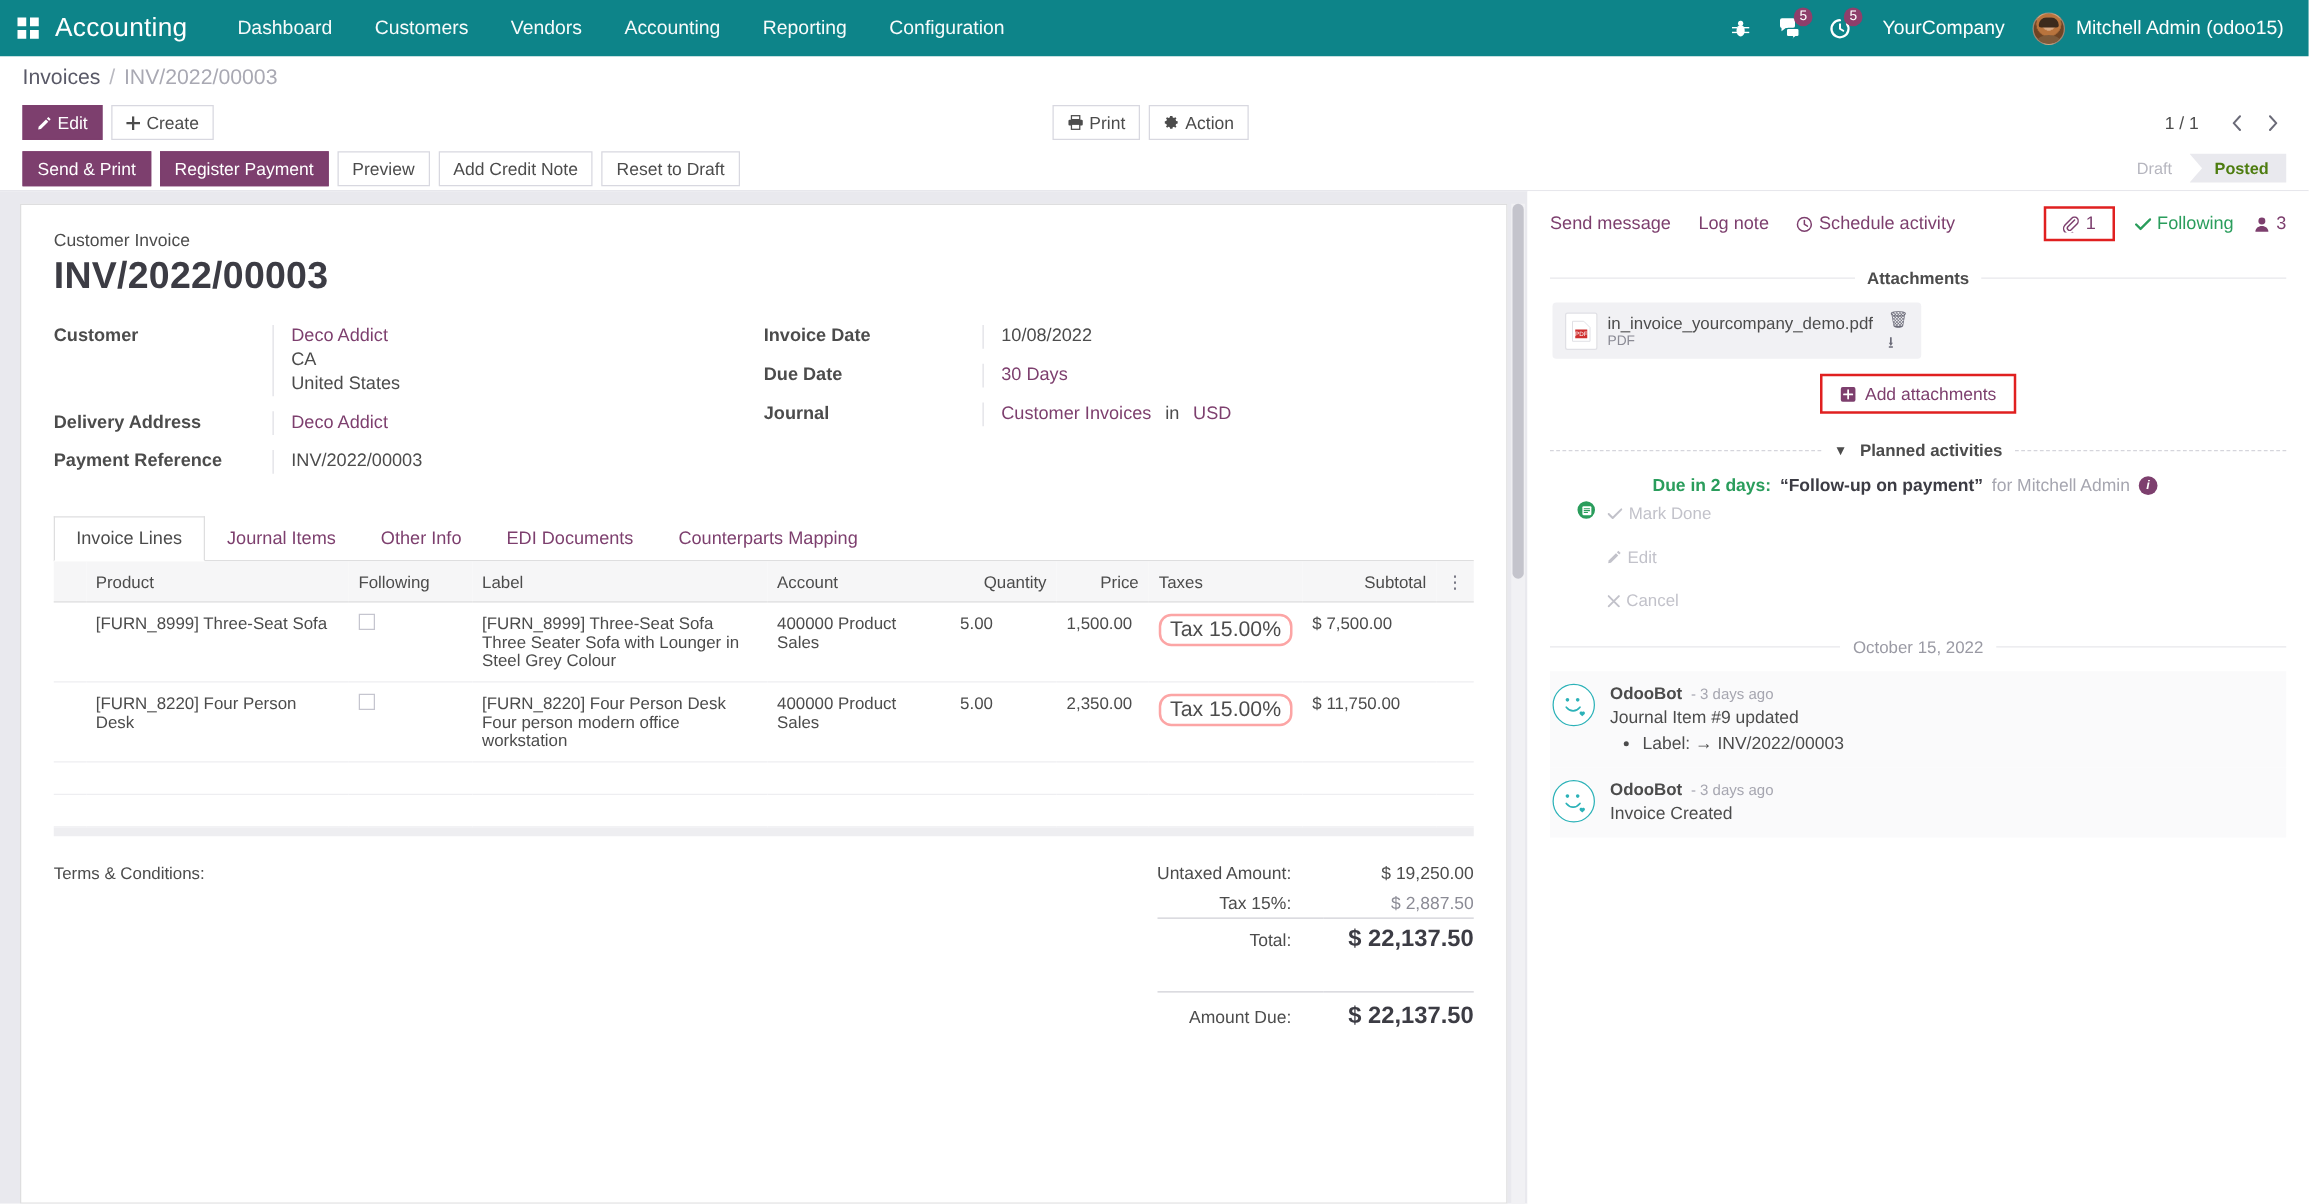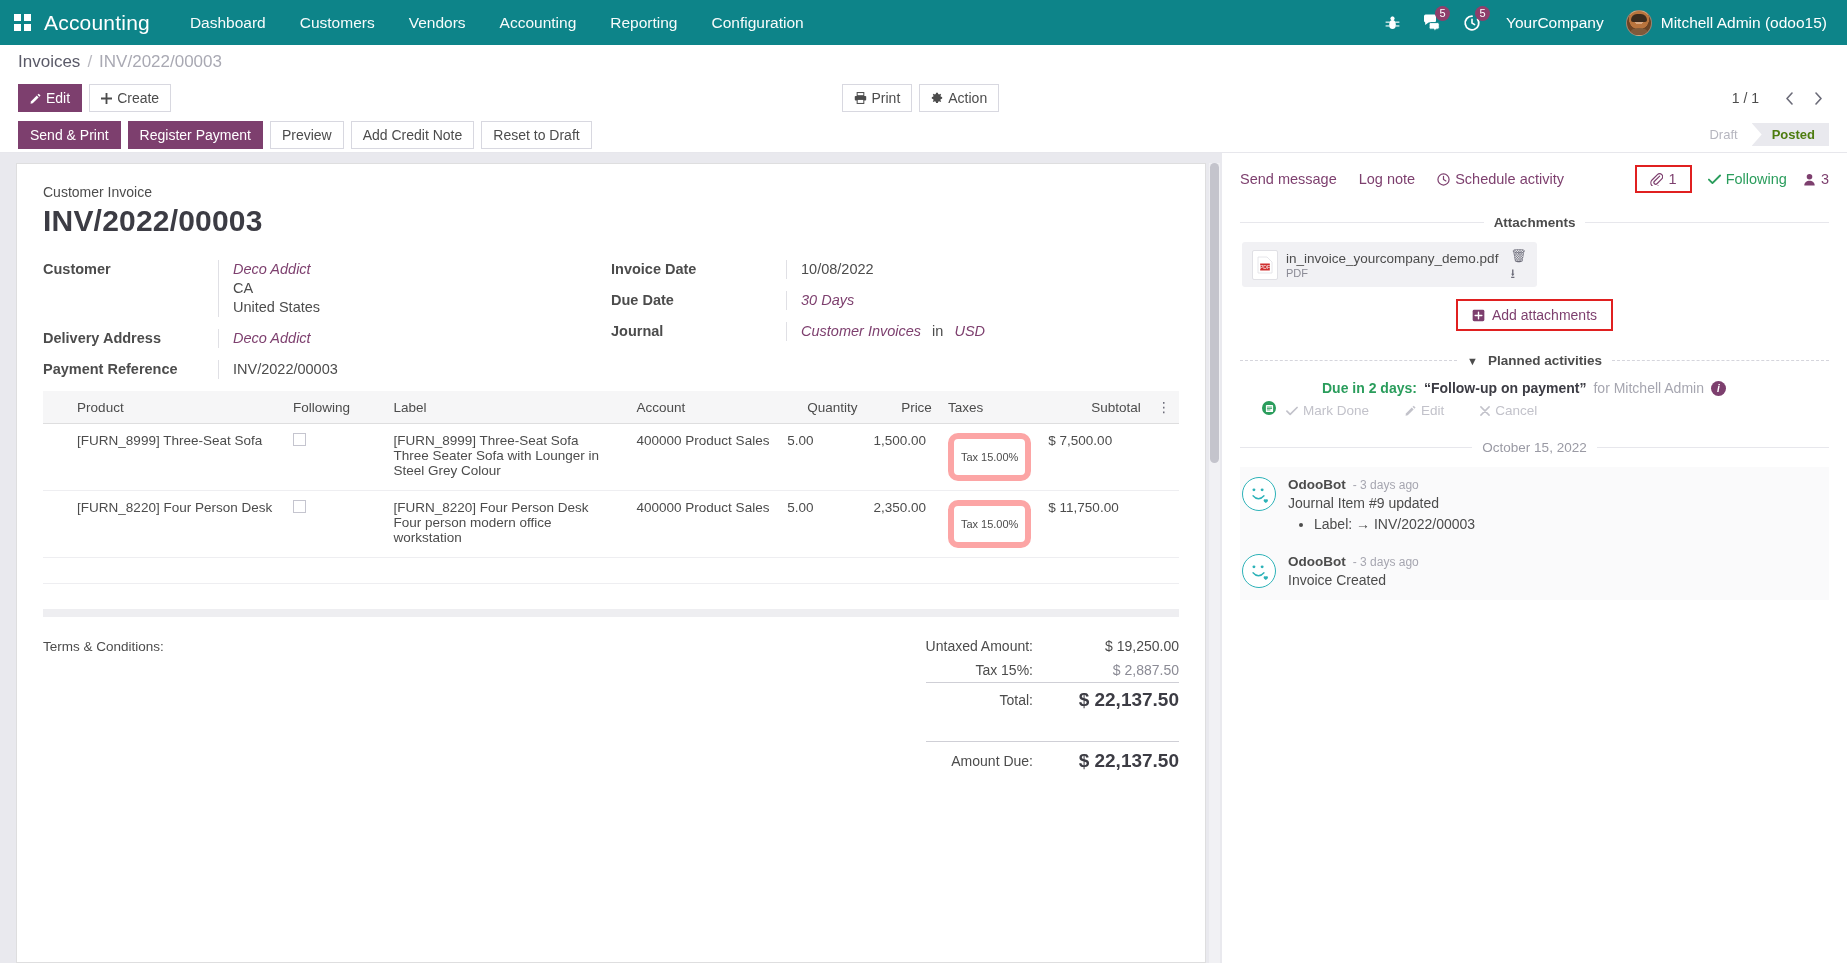--- a/index.html
+++ b/index.html
@@ -142,21 +142,21 @@
   .fields { display: flex; gap: 0; }
   .field-col { flex: 0 0 50%; }
   .field-row { display: flex; align-items: flex-start; margin-bottom: 12px; font-size: 14.5px; }
   .field-label {
     flex: 0 0 175px; font-weight: 700; color: #4c4c4c; padding-top: 1px;
   }
   .field-val {
     border-left: 1px solid #e0e0e5; padding-left: 14px; min-height: 19px;
     line-height: 19px;
   }
-  .lnk { color: #7d3f6e; cursor: pointer; font-style: italic; }
+  .lnk { color: #7d3f6e; cursor: pointer; }
   .plain { color: #4c4c4c; }
   .mono-ish { color: #4c4c4c; }
   .inline-in { color: #4c4c4c; margin: 0 7px; }
 
   
   .tabs {
     display: flex; border-bottom: 1px solid #dededf;
     margin-top: 22px; font-size: 14.5px;
   }
   .tab {
@@ -181,22 +181,22 @@
     vertical-align: top; color: #4c4c4c;
   }
   table.lines tbody td.num { white-space: nowrap; }
   td.handle-col, th.handle-col { width: 26px; padding-left: 4px; padding-right: 4px; }
   .line-desc { color: #4c4c4c; }
   .chk {
     width: 13px; height: 13px; border: 1px solid #c5c5cf;
     background: #fff; display: inline-block; cursor: pointer;
   }
   .tax-pill {
-    display: inline-block; border: 6px solid #fca5a5; border-radius: 10px;
-    padding: 12px 7px; font-size: 11px; color: #4c4c4c; white-space: nowrap;
+    display: inline-block; border: 2px solid #fca5a5; border-radius: 10px;
+    padding: 1px 7px; font-size: 17px; color: #4c4c4c; white-space: nowrap;
   }
   .opt-dots { cursor: pointer; color: #6b6b78; font-size: 14px; }
   tr.empty-row td { height: 26px; border-bottom: 1px solid #eeeef1; }
   .table-bottom-bar { height: 7px; background: #eeeef1; }
 
   
   .terms {
     font-size: 13.5px; color: #4c4c4c; margin-top: 22px;
   }
   .totals-wrap { display: flex; justify-content: flex-end; margin-top: -20px; }
@@ -300,21 +300,21 @@
   .act-line1 { display: flex; align-items: center; gap: 7px; flex-wrap: wrap; padding-left: 36px; }
   .act-due { color: #2a9d5c; font-weight: 700; }
   .act-summary { color: #3c3c44; font-weight: 700; }
   .act-for { color: #a6a6b0; }
   .info-dot {
     width: 15px; height: 15px; border-radius: 50%; background: #7d3f6e;
     color: #fff; font-size: 10px; font-weight: 700;
     display: inline-flex; align-items: center; justify-content: center;
     cursor: pointer; font-style: italic;
   }
-  .act-line2 { display: flex; gap: 36px; margin-top: 7px; font-size: 13.5px; }
+  .act-line2 { display: flex; gap: 20px; margin-top: 7px; font-size: 13.5px; flex-direction: column; }
   .act-btn { color: #c2c2ca; display: inline-flex; align-items: center; gap: 5px; cursor: pointer; }
 
   .message {
     display: flex; gap: 12px; padding: 10px 2px 12px 2px;
     background: #fafafb;
   }
   .msg-av {
     width: 34px; height: 34px; border-radius: 50%; flex: 0 0 auto;
     border: 1.5px solid #2cb2b8; background: #fff; position: relative;
   }
@@ -508,20 +508,27 @@
             <div class="field-label">Journal</div>
             <div class="field-val">
               <span class="lnk">Customer Invoices</span>
               <span class="inline-in">in</span>
               <span class="lnk">USD</span>
             </div>
           </div>
         </div>
       </div>
 
+      <div class="tabs">
+        <div class="tab active">Invoice Lines</div>
+        <div class="tab">Journal Items</div>
+        <div class="tab">Other Info</div>
+        <div class="tab">EDI Documents</div>
+        <div class="tab">Counterparts Mapping</div>
+      </div>
 
       <table class="lines">
         <thead>
           <tr>
             <th class="handle-col"></th>
             <th style="width:215px">Product</th>
             <th style="width:100px">Following</th>
             <th style="width:242px">Label</th>
             <th style="width:150px">Account</th>
             <th class="num" style="width:86px">Quantity</th>

